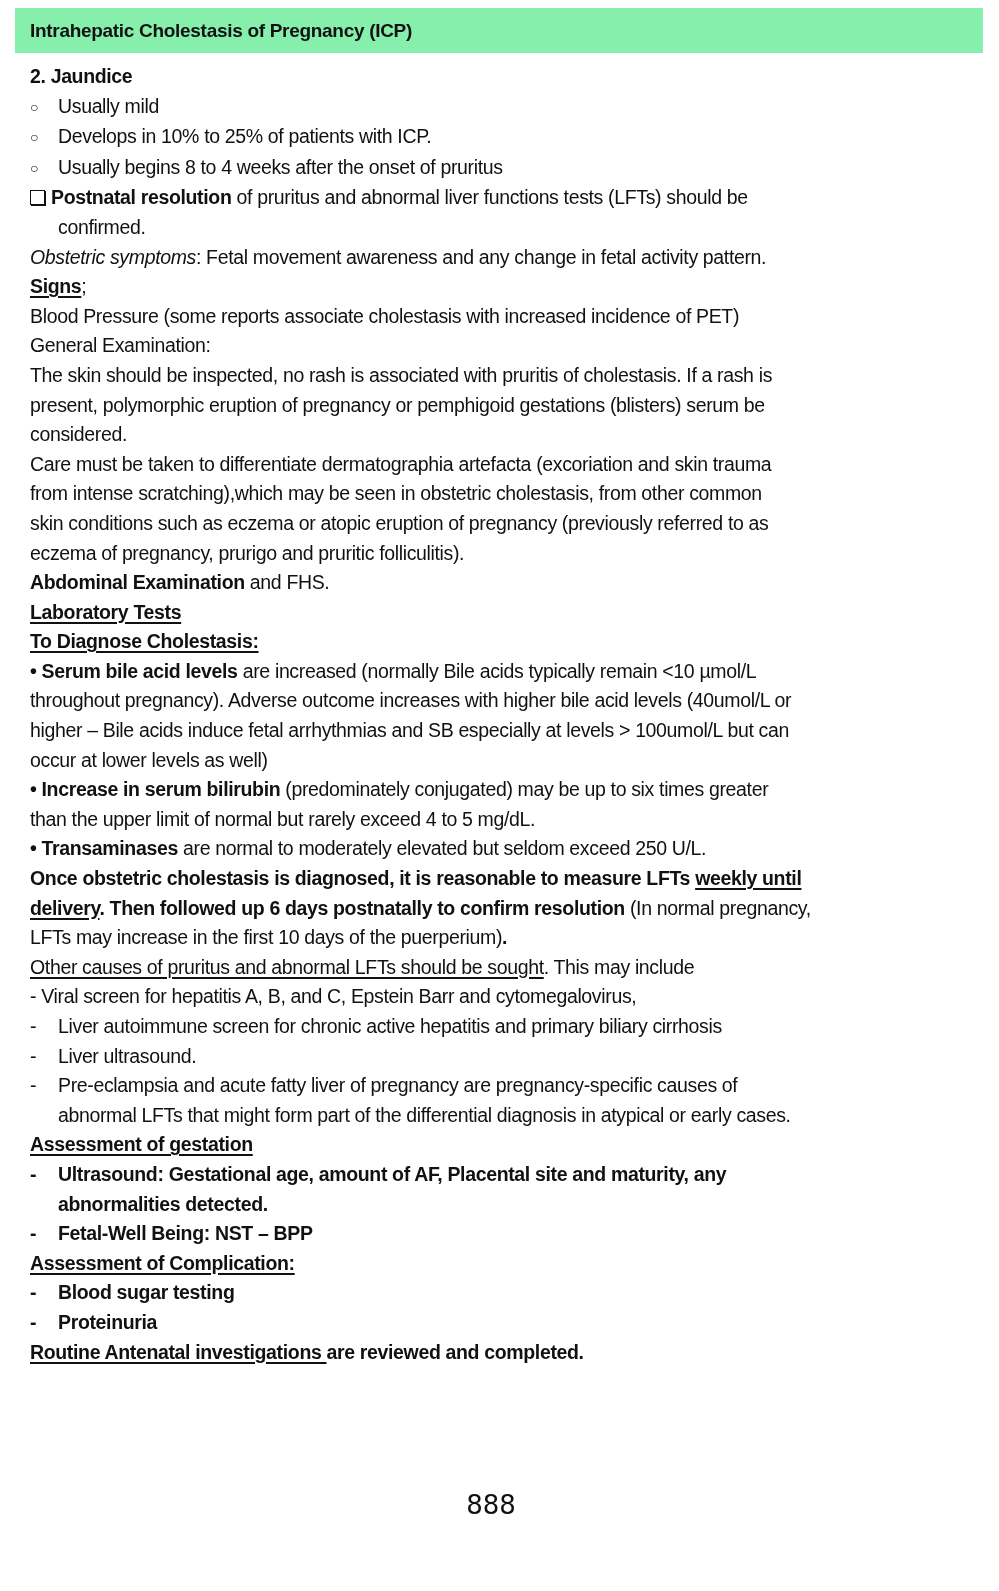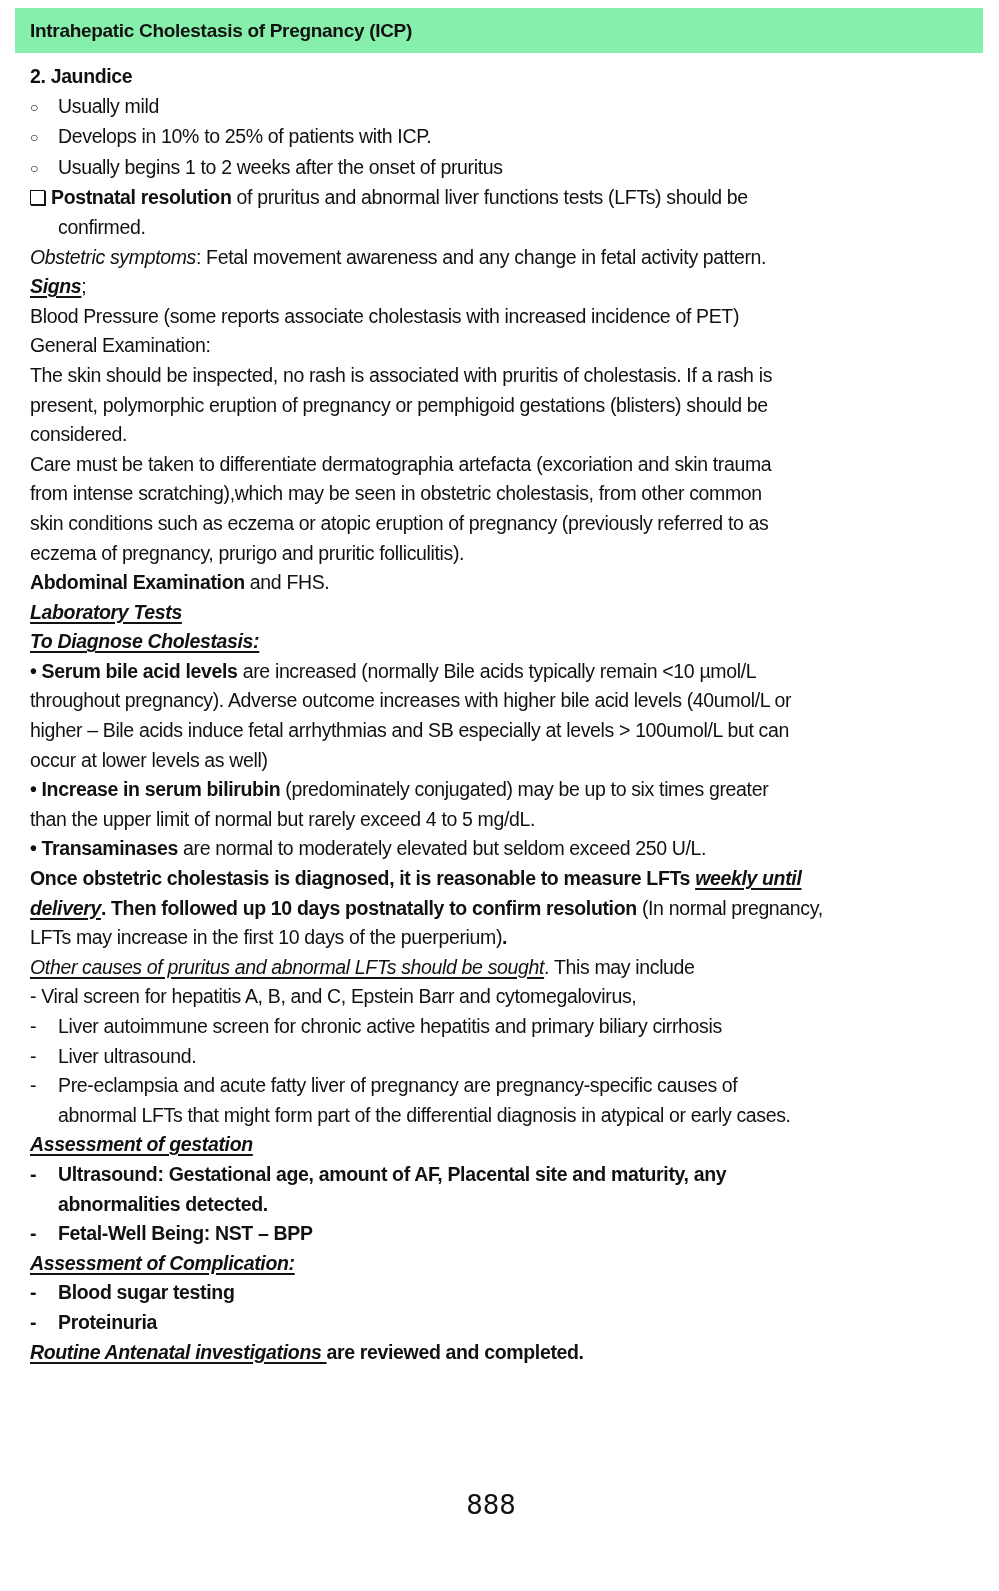--- a/index.html
+++ b/index.html
@@ -5,51 +5,51 @@
   html, body { margin:0; padding:0; background:#ffffff; }
   body { width:999px; height:1591px; position:relative; overflow:hidden;
          font-family:"Liberation Sans", sans-serif; color:#111; }
   .header-bar { position:absolute; left:15px; top:8px; width:968px; height:45px;
                 background:#86efac; box-sizing:border-box; padding-left:15px; }
   .header-title { font-weight:bold; font-size:19px; line-height:45px; letter-spacing:-0.3px; color:#111; }
   .content { position:absolute; left:30px; top:62px; width:945px; }
   .line { font-size:19.5px; line-height:29.6px; white-space:nowrap; letter-spacing:-0.35px; }
   .b { font-weight:bold; }
   .i { font-style:italic; }
-  .u { text-decoration:underline; text-underline-offset:3px; text-decoration-thickness:2px;font-style:italic; }
+  .u { text-decoration:underline; text-underline-offset:3px; text-decoration-thickness:2px; }
   .indent { padding-left:28px; }
   .mk { display:inline-block; width:28px; }
   .circ { display:inline-block; width:28px; font-size:14px; vertical-align:1px; }
   .sq { display:inline-block; width:13px; height:13px; border:1.6px solid #111; margin-right:6px; vertical-align:-1px; box-shadow:1px 1px 0 #111; }
   .page-number { position:absolute; left:0; width:982px; top:1490px; text-align:center;
                  font-size:26px; font-weight:normal; color:#111; font-family:"DejaVu Sans", sans-serif; }
 </style>
 </head>
 <body>
 
 <div class="header-bar">
   <span class="header-title">Intrahepatic Cholestasis of Pregnancy (ICP)</span>
 </div>
 
 <div class="content">
 
   <div class="line b">2. Jaundice</div>
   <div class="line"><span class="circ">○</span><span>Usually mild</span></div>
   <div class="line"><span class="circ">○</span><span>Develops in 10% to 25% of patients with ICP.</span></div>
-  <div class="line"><span class="circ">○</span><span>Usually begins 1 to 2 weeks after the onset of pruritus</span></div>
+  <div class="line"><span class="circ">○</span><span>Usually begins 8 to 4 weeks after the onset of pruritus</span></div>
   <div class="line"><span class="sq"></span><span class="b">Postnatal resolution</span><span> of pruritus and abnormal liver functions tests (LFTs) should be</span></div>
   <div class="line indent">confirmed.</div>
 
   <div class="line"><span class="i">Obstetric symptoms</span><span>: Fetal movement awareness and any change in fetal activity pattern.</span></div>
 
   <div class="line"><span class="b u">Signs</span><span>;</span></div>
   <div class="line">Blood Pressure (some reports associate cholestasis with increased incidence of PET)</div>
   <div class="line">General Examination:</div>
   <div class="line">The skin should be inspected, no rash is associated with pruritis of cholestasis. If a rash is</div>
-  <div class="line">present, polymorphic eruption of pregnancy or pemphigoid gestations (blisters) should be</div>
+  <div class="line">present, polymorphic eruption of pregnancy or pemphigoid gestations (blisters) serum be</div>
   <div class="line">considered.</div>
   <div class="line">Care must be taken to differentiate dermatographia artefacta (excoriation and skin trauma</div>
   <div class="line">from intense scratching),which may be seen in obstetric cholestasis, from other common</div>
   <div class="line">skin conditions such as eczema or atopic eruption of pregnancy (previously referred to as</div>
   <div class="line">eczema of pregnancy, prurigo and pruritic folliculitis).</div>
   <div class="line"><span class="b">Abdominal Examination</span><span> and FHS.</span></div>
 
   <div class="line"><span class="b u">Laboratory Tests</span></div>
   <div class="line"><span class="b u">To Diagnose Cholestasis:</span></div>
 
@@ -57,21 +57,21 @@
   <div class="line">throughout pregnancy). Adverse outcome increases with higher bile acid levels (40umol/L or</div>
   <div class="line">higher – Bile acids induce fetal arrhythmias and SB especially at levels &gt; 100umol/L but can</div>
   <div class="line">occur at lower levels as well)</div>
 
   <div class="line"><span class="b">• </span><span class="b">Increase in serum bilirubin</span><span> (predominately conjugated) may be up to six times greater</span></div>
   <div class="line">than the upper limit of normal but rarely exceed 4 to 5 mg/dL.</div>
 
   <div class="line"><span class="b">• </span><span class="b">Transaminases</span><span> are normal to moderately elevated but seldom exceed 250 U/L.</span></div>
 
   <div class="line"><span class="b">Once obstetric cholestasis is diagnosed, it is reasonable to measure LFTs </span><span class="b u">weekly until</span></div>
-  <div class="line"><span class="b u">delivery</span><span class="b">. Then followed up 10 days postnatally to confirm resolution</span><span> (In normal pregnancy,</span></div>
+  <div class="line"><span class="b u">delivery</span><span class="b">. Then followed up 6 days postnatally to confirm resolution</span><span> (In normal pregnancy,</span></div>
   <div class="line"><span>LFTs may increase in the first 10 days of the puerperium)</span><span class="b">.</span></div>
 
   <div class="line"><span class="u" style="text-decoration-thickness:1.5px">Other causes of pruritus and abnormal LFTs should be sought</span><span>. This may include</span></div>
   <div class="line">- Viral screen for hepatitis A, B, and C, Epstein Barr and cytomegalovirus,</div>
   <div class="line"><span class="mk">-</span><span>Liver autoimmune screen for chronic active hepatitis and primary biliary cirrhosis</span></div>
   <div class="line"><span class="mk">-</span><span>Liver ultrasound.</span></div>
   <div class="line"><span class="mk">-</span><span>Pre-eclampsia and acute fatty liver of pregnancy are pregnancy-specific causes of</span></div>
   <div class="line indent">abnormal LFTs that might form part of the differential diagnosis in atypical or early cases.</div>
 
   <div class="line"><span class="b u">Assessment of gestation</span></div>

